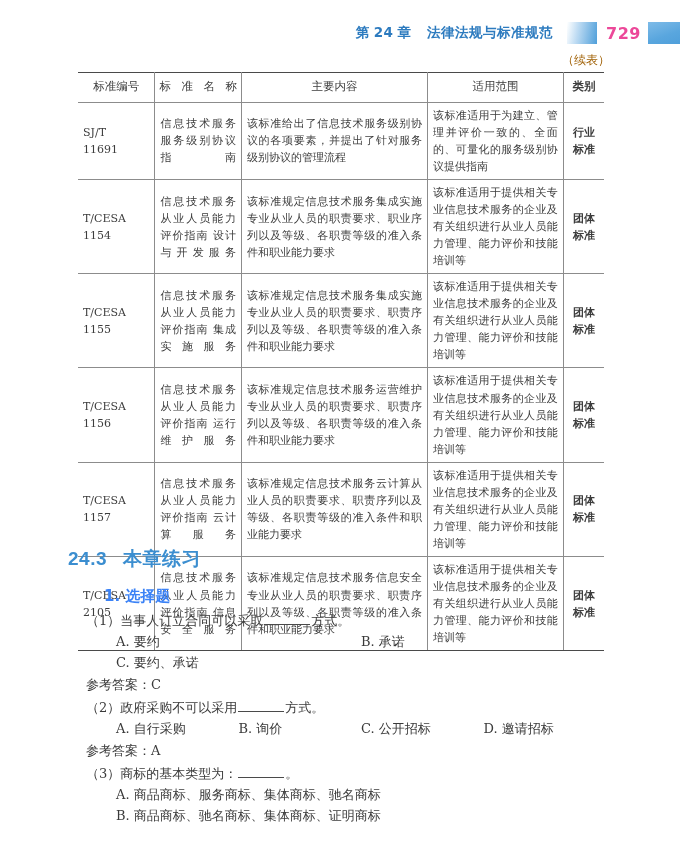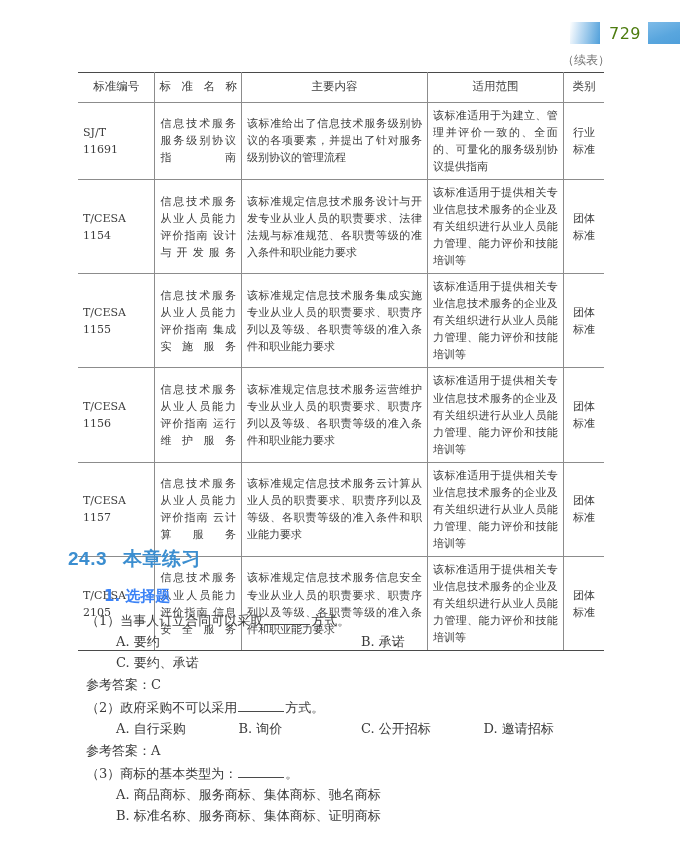--- a/index.html
+++ b/index.html
@@ -39,38 +39,39 @@
     margin: 0 4px;
   }
   .header-bar-left {
     width: 30px;
     height: 22px;
     margin-left: 14px;
     background: linear-gradient(100deg, #ffffff 0%, #bfdcf3 35%, #4f9fda 100%);
   }
   .header-pageno {
     font-size: 16px;
-    color: #4d7c0f;
+    color: #ec4899;
     font-family: "DejaVu Sans", "Liberation Sans", sans-serif;
     margin: 0 7px 0 9px;
     letter-spacing: 0.5px;
+    font-weight: bold;
   }
   .header-bar-right {
     width: 32px;
     height: 22px;
     background: linear-gradient(160deg, #7ebbe8 0%, #59a6de 60%, #4f9fda 100%);
   }
 
   
   .续表 {
     position: absolute;
     top: 52px;
     right: 70px;
     font-size: 12px;
-    color: #737373;
+    color: #a16207;
   }
 
   
   .std-table {
     position: absolute;
     top: 72px;
     left: 78px;
     width: 526px;
     border-collapse: collapse;
     font-size: 11px;
@@ -95,20 +96,21 @@
     border-bottom: 1px solid #8c8c8c;
   }
   .std-table tbody tr:last-child td {
     border-bottom: 1.6px solid #4a4a4a;
   }
   .std-table th:first-child, .std-table td:first-child {
     border-left: none;
   }
   .std-table th:last-child, .std-table td:last-child {
     border-right: none;
+    font-weight: bold;
   }
   .col-code   { width: 70px;  text-align: left; padding-left: 8px; }
   .col-name   { width: 85px;  text-align: justify; text-align-last: justify; }
   .col-content{ width: 198px; text-align: justify; }
   .col-scope  { width: 140px; text-align: justify; }
   .col-cat    { width: 33px;  text-align: center; }
   .code-cell { font-family: "DejaVu Serif", "Liberation Serif", serif; }
   .code-cell span { display: block; }
 
   
@@ -159,20 +161,24 @@
   .opt-row.two-col > .opt { width: 50%; }
   .opt-row.four-col > .opt { width: 25%; }
   .opt-row.stacked { display: block; }
   .answer { margin-top: 1px; }
   .opt { white-space: nowrap; }
 </style>
 </head>
 <body>
 
 <div class="page-header">
+  <div class="header-chapter">
+    <span>第</span><span class="ch-num">24</span><span>章</span>
+    &nbsp;&nbsp;<span>法律法规与标准规范</span>
+  </div>
   <div class="header-bar-left"></div>
   <div class="header-pageno">729</div>
   <div class="header-bar-right"></div>
 </div>
 
 <div class="续表">（续表）</div>
 
 <table class="std-table">
   <thead>
     <tr>
@@ -193,21 +199,21 @@
       <td class="col-content">该标准给出了信息技术服务级别协议的各项要素，并提出了针对服务级别协议的管理流程</td>
       <td class="col-scope">该标准适用于为建立、管理并评价一致的、全面的、可量化的服务级别协议提供指南</td>
       <td class="col-cat">行业标准</td>
     </tr>
     <tr>
       <td class="col-code code-cell">
           <span>T/CESA</span>
           <span>1154</span>
         </td>
       <td class="col-name">信息技术服务从业人员能力评价指南 设计与开发服务</td>
-      <td class="col-content">该标准规定信息技术服务设计与开发专业从业人员的职责要求、法律法规与标准规范、各职责等级的准入条件和职业能力要求</td>
+      <td class="col-content">该标准规定信息技术服务集成实施专业从业人员的职责要求、职业序列以及等级、各职责等级的准入条件和职业能力要求</td>
       <td class="col-scope">该标准适用于提供相关专业信息技术服务的企业及有关组织进行从业人员能力管理、能力评价和技能培训等</td>
       <td class="col-cat">团体标准</td>
     </tr>
     <tr>
       <td class="col-code code-cell">
           <span>T/CESA</span>
           <span>1155</span>
         </td>
       <td class="col-name">信息技术服务从业人员能力评价指南 集成实施服务</td>
       <td class="col-content">该标准规定信息技术服务集成实施专业从业人员的职责要求、职责序列以及等级、各职责等级的准入条件和职业能力要求</td>
@@ -275,17 +281,17 @@
       <div class="opt">C. 公开招标</div>
       <div class="opt">D. 邀请招标</div>
     </div>
     <div class="answer">参考答案：A</div>
   </div>
 
   <div>
     <div class="q-stem"><span>（3）商标的基本类型为：</span><span class="blank"></span><span>。</span></div>
     <div class="opt-row stacked">
       <div class="opt">A. 商品商标、服务商标、集体商标、驰名商标</div>
-      <div class="opt">B. 标准名称、服务商标、集体商标、证明商标</div>
+      <div class="opt">B. 商品商标、驰名商标、集体商标、证明商标</div>
     </div>
   </div>
 
 </div>
 
 </body></html>

